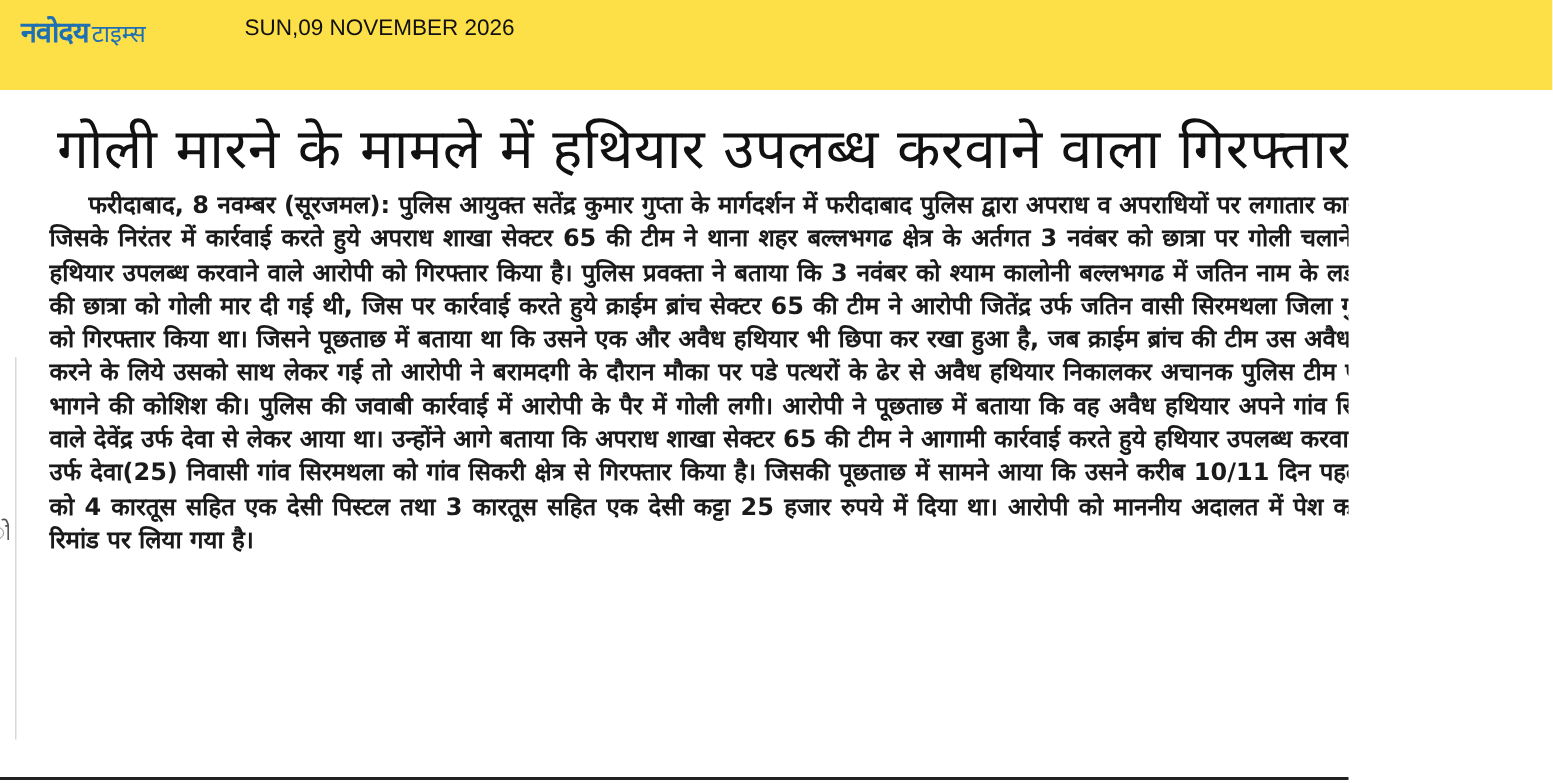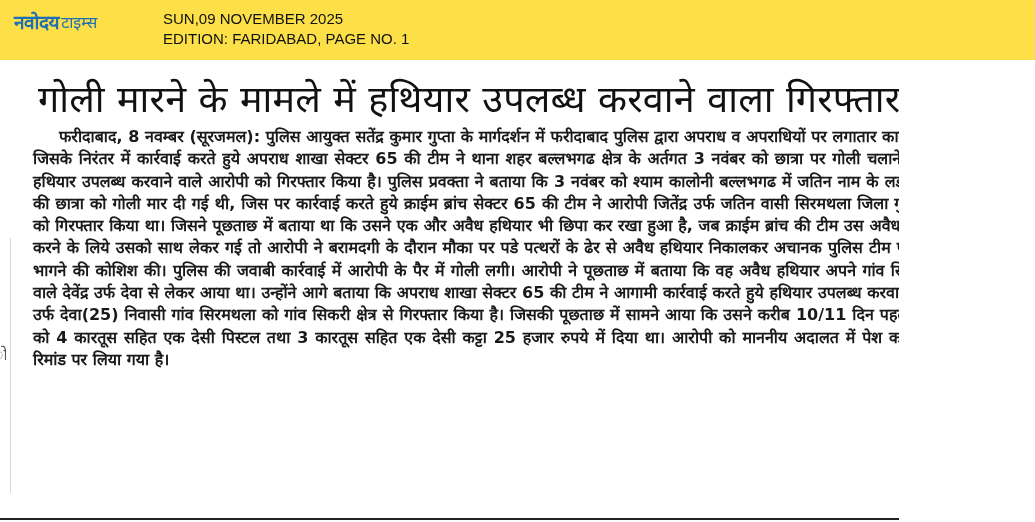--- a/index.html
+++ b/index.html
@@ -70,22 +70,21 @@
   </style>
 </head>
 <body>
 
 <div class="topbar">
   <div class="logo">
     <span class="logo-main">नवोदय</span>
     <span class="logo-sub">टाइम्स</span>
   </div>
   <div class="edition">
-    <div>SUN,09 NOVEMBER 2025</div>
-    <div>EDITION: FARIDABAD, PAGE NO. 1</div>
+    <div>SUN,09 NOVEMBER 2026</div>
   </div>
 </div>
 
 <div class="clip">
   <div class="headline">गोली मारने के मामले में हथियार उपलब्ध करवाने वाला गिरफ्तार</div>
   <div class="headline-next">1</div>
 
   <div class="body-col">फरीदाबाद, 8 नवम्बर (सूरजमल): पुलिस आयुक्त सतेंद्र कुमार गुप्ता के मार्गदर्शन में फरीदाबाद पुलिस द्वारा अपराध व अपराधियों पर लगातार कार्रवाई की जा रही है, जिसके निरंतर में कार्रवाई करते हुये अपराध शाखा सेक्टर 65 की टीम ने थाना शहर बल्लभगढ क्षेत्र के अर्तगत 3 नवंबर को छात्रा पर गोली चलाने के मामले में अवैध हथियार उपलब्ध करवाने वाले आरोपी को गिरफ्तार किया है। पुलिस प्रवक्ता ने बताया कि 3 नवंबर को श्याम कालोनी बल्लभगढ में जतिन नाम के लडके द्वारा एक 12वीं की छात्रा को गोली मार दी गई थी, जिस पर कार्रवाई करते हुये क्राईम ब्रांच सेक्टर 65 की टीम ने आरोपी जितेंद्र उर्फ जतिन वासी सिरमथला जिला गुरुग्राम को 5 नवंबर को गिरफ्तार किया था। जिसने पूछताछ में बताया था कि उसने एक और अवैध हथियार भी छिपा कर रखा हुआ है, जब क्राईम ब्रांच की टीम उस अवैध हथियार को बरामद करने के लिये उसको साथ लेकर गई तो आरोपी ने बरामदगी के दौरान मौका पर पडे पत्थरों के ढेर से अवैध हथियार निकालकर अचानक पुलिस टीम पर 2 फायर किये व भागने की कोशिश की। पुलिस की जवाबी कार्रवाई में आरोपी के पैर में गोली लगी। आरोपी ने पूछताछ में बताया कि वह अवैध हथियार अपने गांव सिरमथला के ही रहने वाले देवेंद्र उर्फ देवा से लेकर आया था। उन्होंने आगे बताया कि अपराध शाखा सेक्टर 65 की टीम ने आगामी कार्रवाई करते हुये हथियार उपलब्ध करवाने वाले आरोपी देवेंद्र उर्फ देवा(25) निवासी गांव सिरमथला को गांव सिकरी क्षेत्र से गिरफ्तार किया है। जिसकी पूछताछ में सामने आया कि उसने करीब 10/11 दिन पहले जितेंद्र उर्फ जतिन को 4 कारतूस सहित एक देसी पिस्टल तथा 3 कारतूस सहित एक देसी कट्टा 25 हजार रुपये में दिया था। आरोपी को माननीय अदालत में पेश कर 4 दिन के पुलिस रिमांड पर लिया गया है।</div>
 
   <div class="left-rule"></div>

